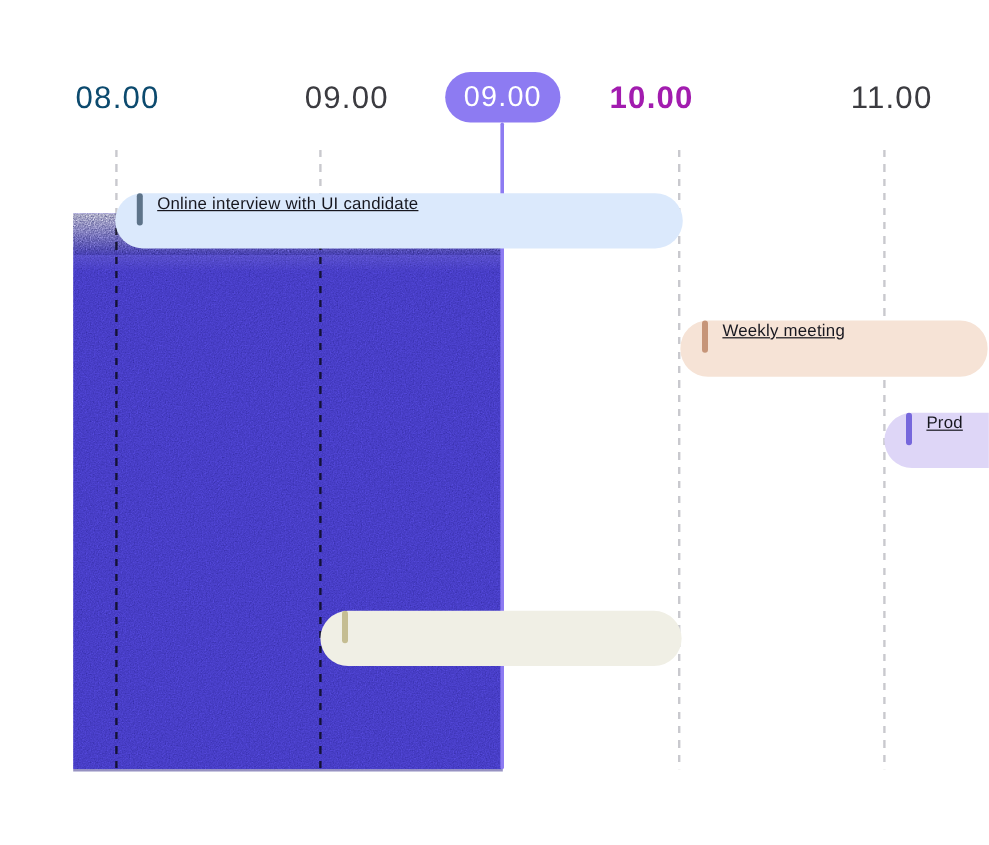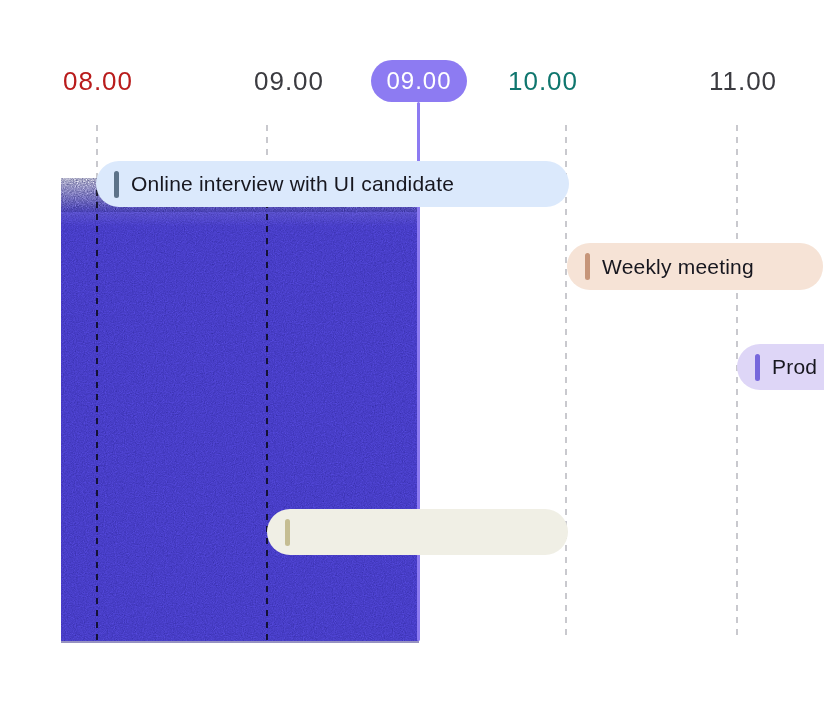--- a/index.html
+++ b/index.html
@@ -53,41 +53,41 @@
   .block-dash{
     position:absolute;top:12px;bottom:0;width:2px;
     background:repeating-linear-gradient(to bottom,
       rgba(8,8,22,0.82) 0 6px, transparent 6px 12px);
   }
   .block-dash.d0{left:35px}
   .block-dash.d1{left:205px}
   
   .card{
     position:absolute;height:46px;border-radius:23px;z-index:4;
-    display:flex;align-items:center;gap:12px;
+    display:flex;align-items:flex-start;gap:12px;
     padding:0 20px 0 18px;box-sizing:border-box;
-    font-size:21px;letter-spacing:0.2px;color:#17171f;white-space:nowrap;
+    font-size:14px;letter-spacing:0.2px;color:#17171f;white-space:nowrap;text-decoration:underline;
   }
   .accent{width:5px;height:27px;border-radius:3px;flex:none}
   .card.c0{left:96px;top:161px;width:473px}
-  .card.c1{left:567px;top:243px;width:256px;height:47px}
+  .card.c1{left:567px;top:267px;width:256px;height:47px}
   .card.c2{left:737px;top:344px;width:170px}
   .card.c3{left:267px;top:509px;width:301px}
 </style>
 </head>
 <body>
 
 <div class="guide g0"></div>
 <div class="guide g1"></div>
 <div class="guide g2"></div>
 <div class="guide g3"></div>
 
-<div class="tlabel l0" style="color: #b91c1c;">08.00</div>
+<div class="tlabel l0" style="color: #0c4a6e;">08.00</div>
 <div class="tlabel l1" style="color: rgb(59, 59, 64);">09.00</div>
-<div class="tlabel l2" style="color: #0f766e;">10.00</div>
+<div class="tlabel l2" style="color: #a21caf; font-weight: bold;">10.00</div>
 <div class="tlabel l3" style="color: rgb(59, 59, 64);">11.00</div>
 
 <div class="pill" style="background: rgb(141, 123, 242); color: rgb(255, 255, 255);">09.00</div>
 <div class="now-line" style="background: rgb(141, 123, 242);"></div>
 
 <div class="block" style="--block-color: #564ade;">
   <svg class="grain" width="358" height="463" xmlns="http://www.w3.org/2000/svg">
     <defs>
       <filter id="grainF" x="0" y="0" width="100%" height="100%">
         <feTurbulence type="fractalNoise" baseFrequency="0.9" numOctaves="2" stitchTiles="stitch"></feTurbulence>

